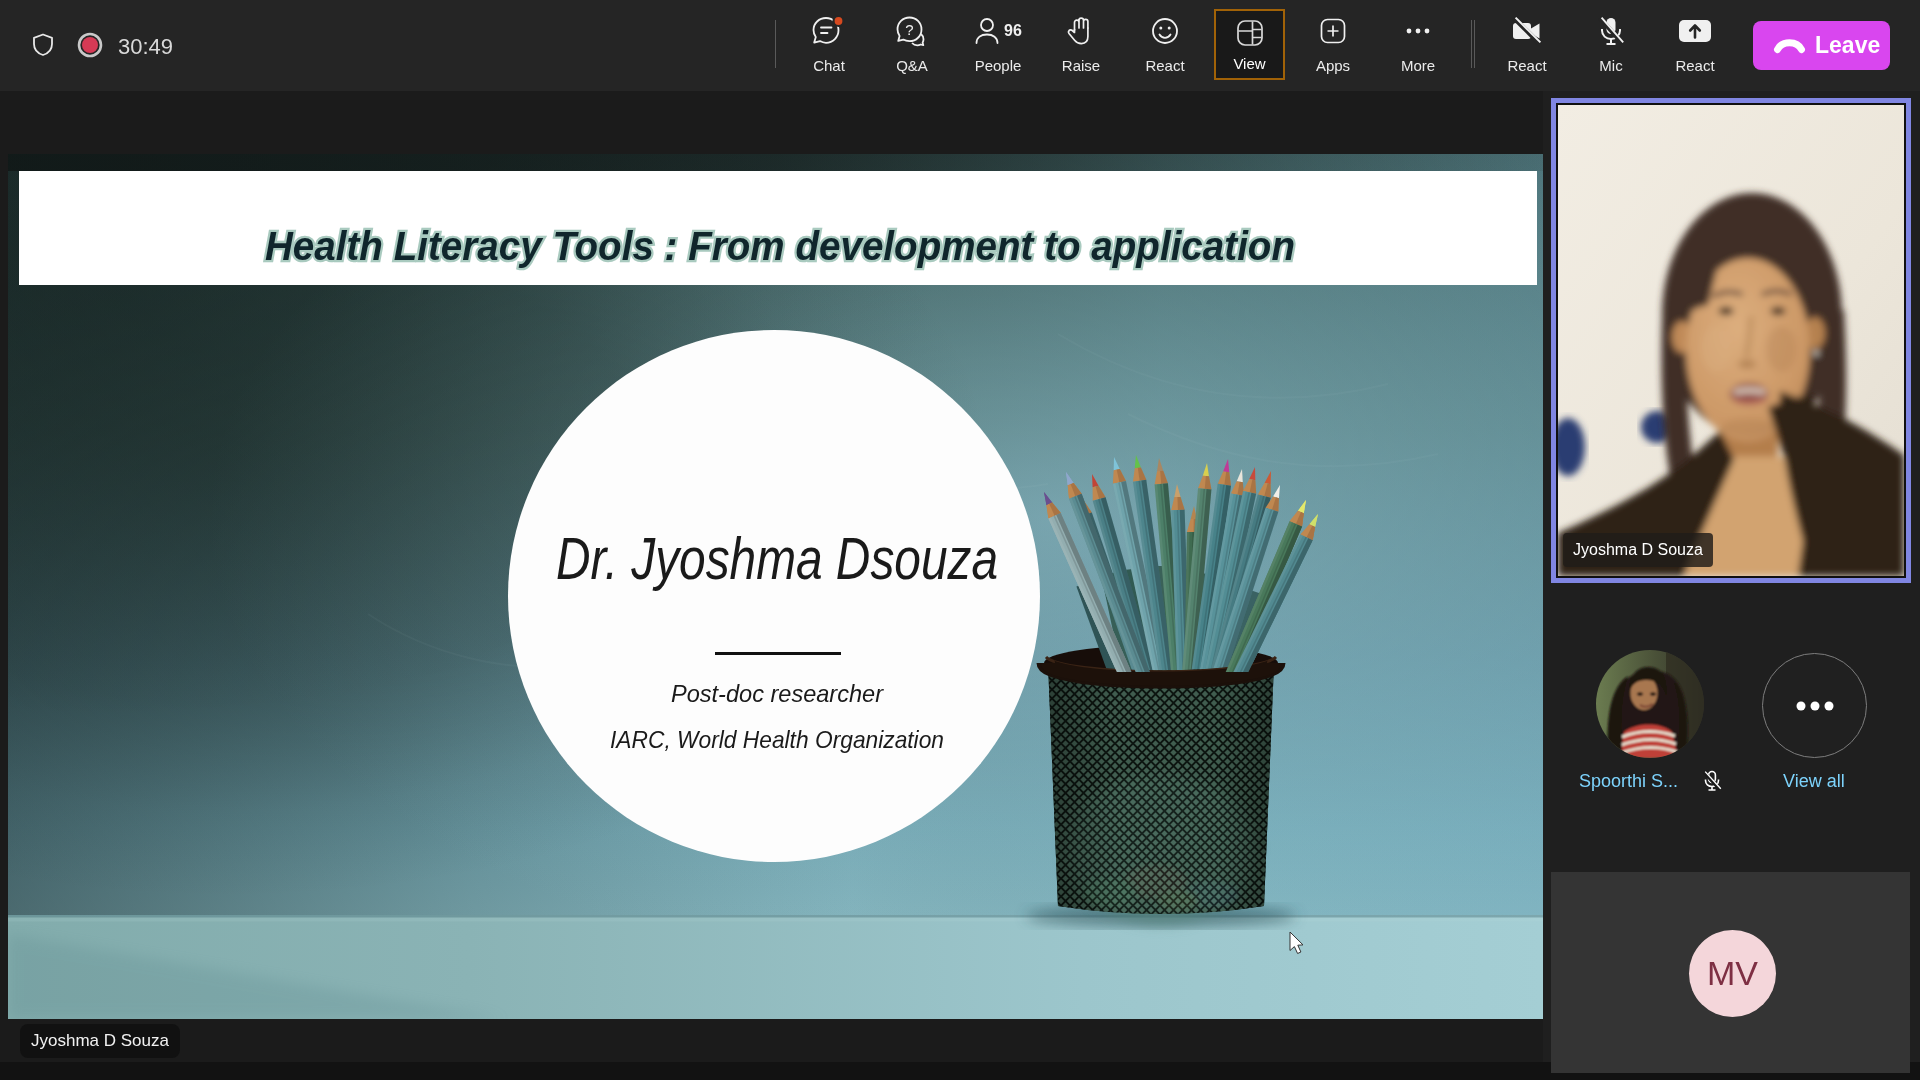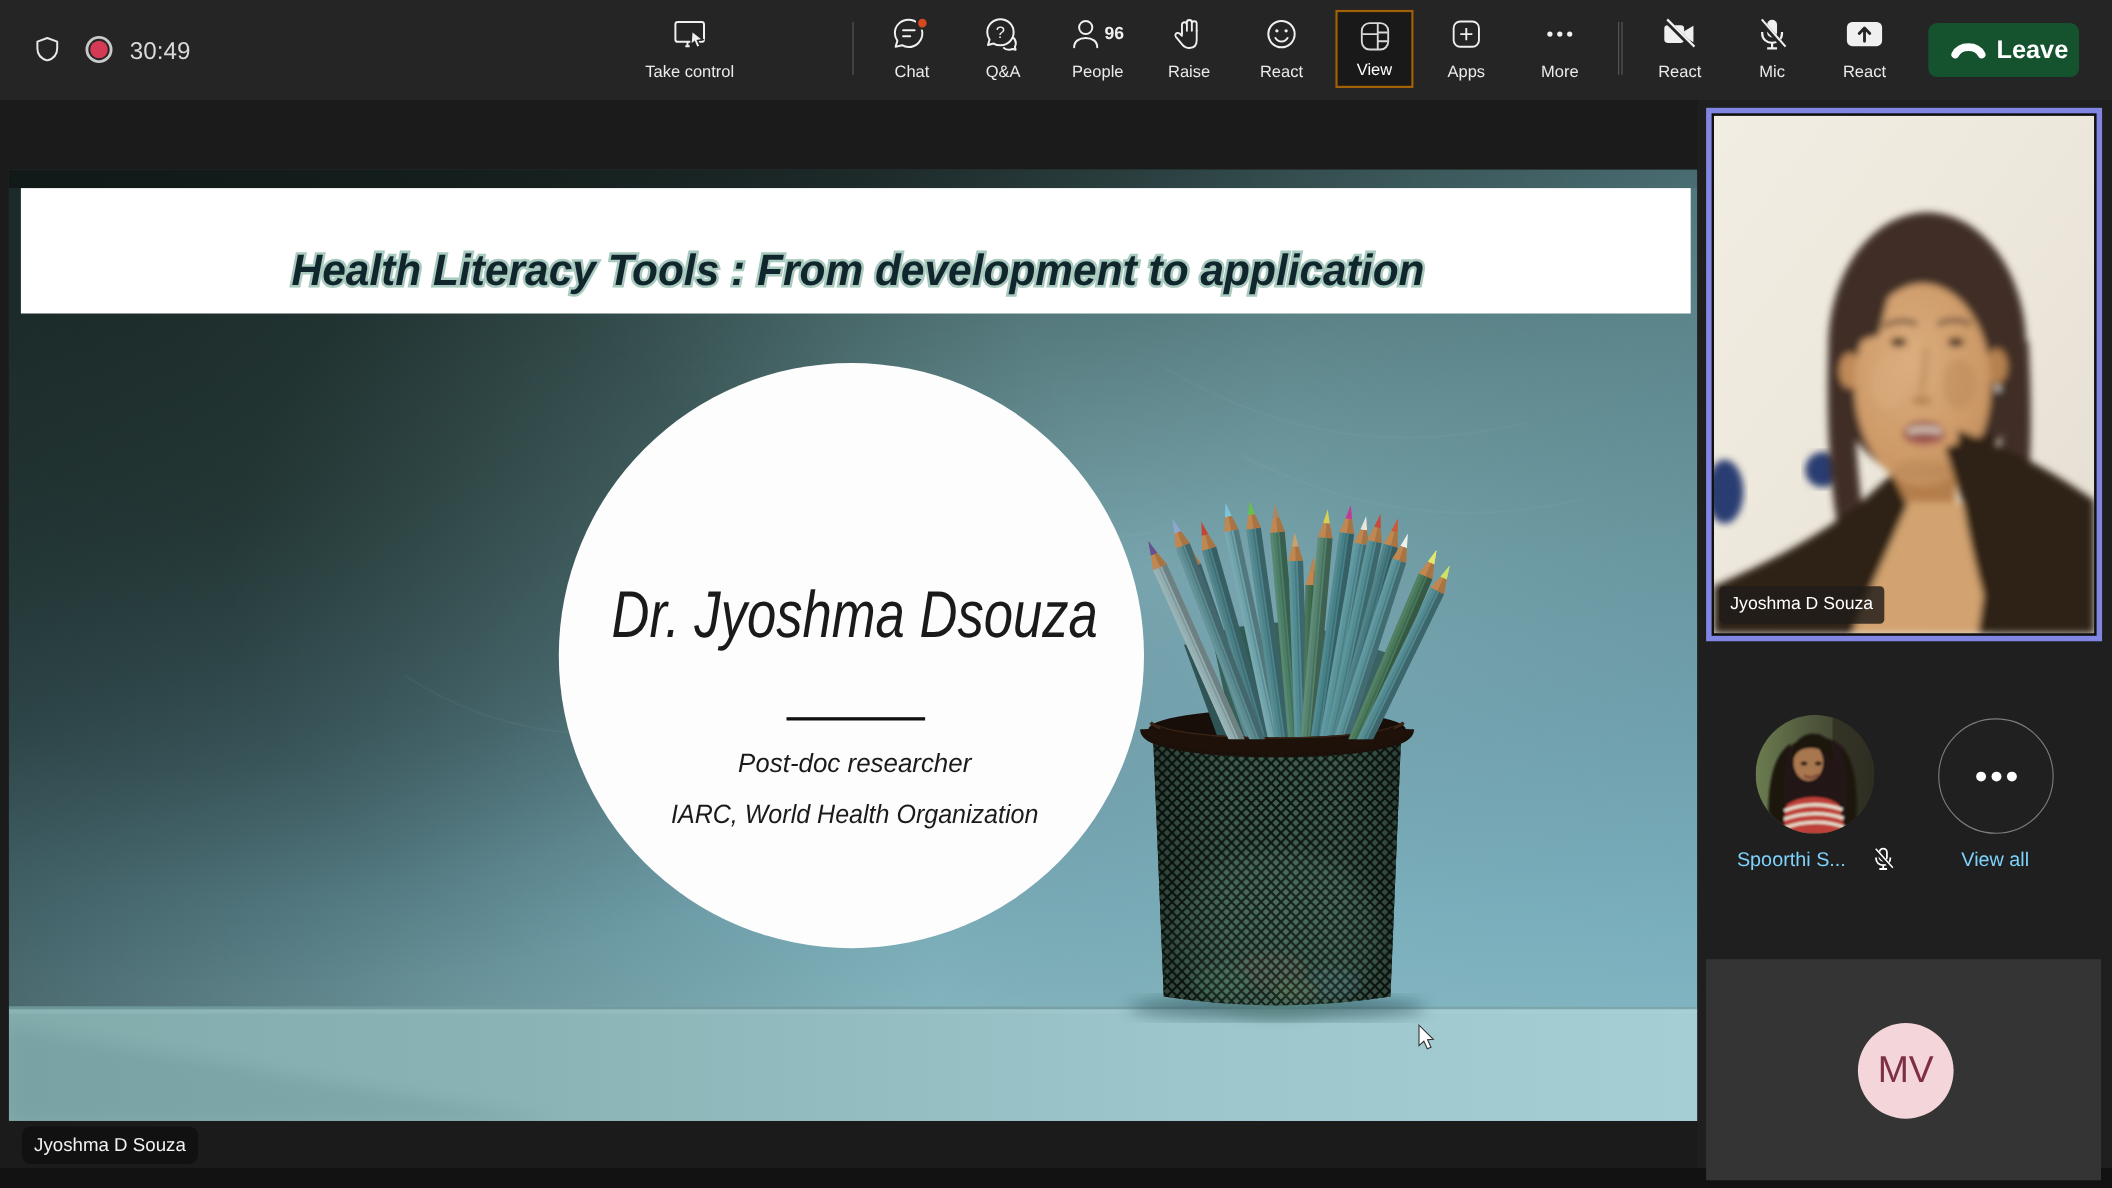--- a/index.html
+++ b/index.html
@@ -34,28 +34,20 @@
 <div id="toolbar">
   <svg class="abs" style="left:32px;top:33px" width="22" height="23" viewBox="0 0 22 23">
     <path d="M11 1.5 L20 4.8 V11 C20 16.5 16.5 20.3 11 22 C5.5 20.3 2 16.5 2 11 V4.8 Z" fill="none" stroke="#e8e8e8" stroke-width="1.8" stroke-linejoin="round"></path>
   </svg>
   <svg class="abs" style="left:77px;top:32px" width="26" height="26" viewBox="0 0 26 26">
     <circle cx="13" cy="13" r="11" fill="none" stroke="#c9c9c9" stroke-width="2.6"></circle>
     <circle cx="13" cy="13" r="8" fill="#d53a55"></circle>
   </svg>
   <div class="abs" style="left:118px;top:34px;font-size:22px;color:#d9d9d9;">30:49</div>
 
-  <div class="tbtn" style="left:572px;width:110px;">
-    <svg class="ic" width="34" height="30" viewBox="0 0 34 30">
-      <rect x="4" y="4" width="26" height="18" rx="2.2" fill="none" stroke="#f0f0f0" stroke-width="1.8"></rect>
-      <path d="M13 26 H17 M15 22 V26" stroke="#f0f0f0" stroke-width="1.8" fill="none"></path>
-      <path d="M19 12 L29 20 L24.2 20.8 L26.5 26 L23.5 27.2 L21.3 22 L18 25 Z" fill="#f0f0f0" stroke="#252525" stroke-width="1.4"></path>
-    </svg>
-    <div class="lb">Take control</div>
-  </div>
   <div class="vdiv" style="left:775px;"></div>
   <div class="tbtn" style="left:789px;width:80px;">
     <svg class="ic" width="38" height="34" viewBox="0 0 38 34">
       <path d="M16 4 C9 4 3.5 9.3 3.5 16 C3.5 18.6 4.3 21 5.8 23 L4.2 28.6 L10 27.1 C11.8 28.2 13.8 28.8 16 28.8 C23 28.8 28.5 23 28.5 16.3 C28.5 9.5 23 4 16 4 Z" fill="none" stroke="#f0f0f0" stroke-width="1.8" stroke-linejoin="round"></path>
       <path d="M11 13.5 H21.5 M11 19 H17.5" stroke="#f0f0f0" stroke-width="1.8" stroke-linecap="round"></path>
       <circle cx="28.5" cy="7" r="5" fill="#d6491f" stroke="#252525" stroke-width="2.2"></circle>
     </svg>
     <div class="lb">Chat</div>
   </div>
   <div class="tbtn" style="left:872px;width:80px;">
@@ -133,21 +125,21 @@
     </svg>
     <div class="lb">Mic</div>
   </div>
   <div class="tbtn" style="left:1655px;width:80px;">
     <svg class="ic" width="34" height="32" viewBox="0 0 34 32">
       <rect x="1" y="5" width="32" height="22" rx="5" fill="#f0f0f0"></rect>
       <path d="M17 22.5 V11.5 M12.2 15.5 L17 10.5 L21.8 15.5" fill="none" stroke="#252525" stroke-width="2.6" stroke-linecap="round" stroke-linejoin="round"></path>
     </svg>
     <div class="lb">React</div>
   </div>
-  <div class="abs" style="left:1753px;top:21px;width:137px;height:49px;background:#14532d;border-radius:8px;">
+  <div class="abs" style="left:1753px;top:21px;width:137px;height:49px;background:#d946ef;border-radius:8px;">
     <svg class="abs" style="left:20px;top:15px" width="33" height="18" viewBox="0 0 33 18">
       <path d="M4.5 13.5 C9 4.5 24 4.5 28.5 13.5" fill="none" stroke="#fff" stroke-width="7" stroke-linecap="round"></path>
     </svg>
     <div class="abs" style="left:62px;top:11px;font-size:23px;font-weight:bold;color:#fff;">Leave</div>
   </div>
 </div>
 <div id="strip"></div>
 <div id="slide">
 <svg width="1535" height="865" viewBox="0 0 1535 865">
 <defs>

